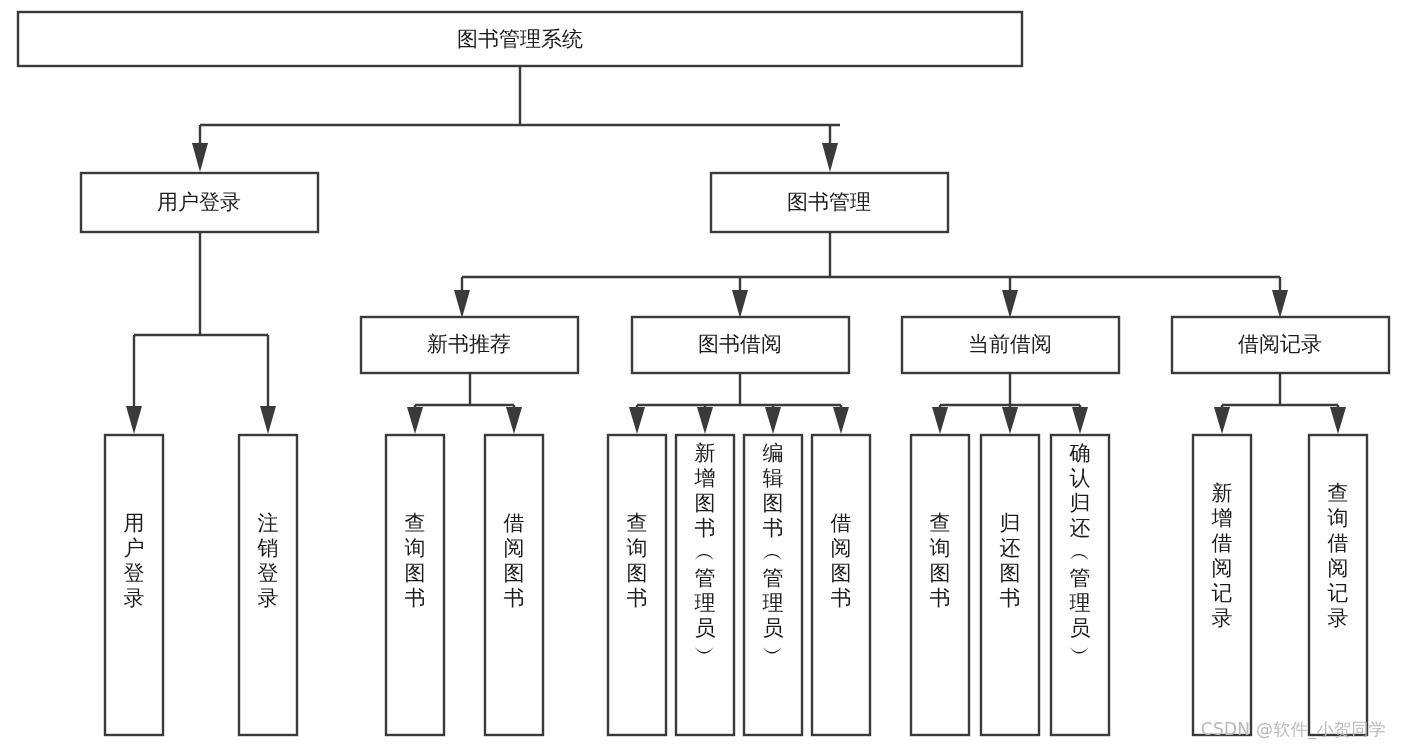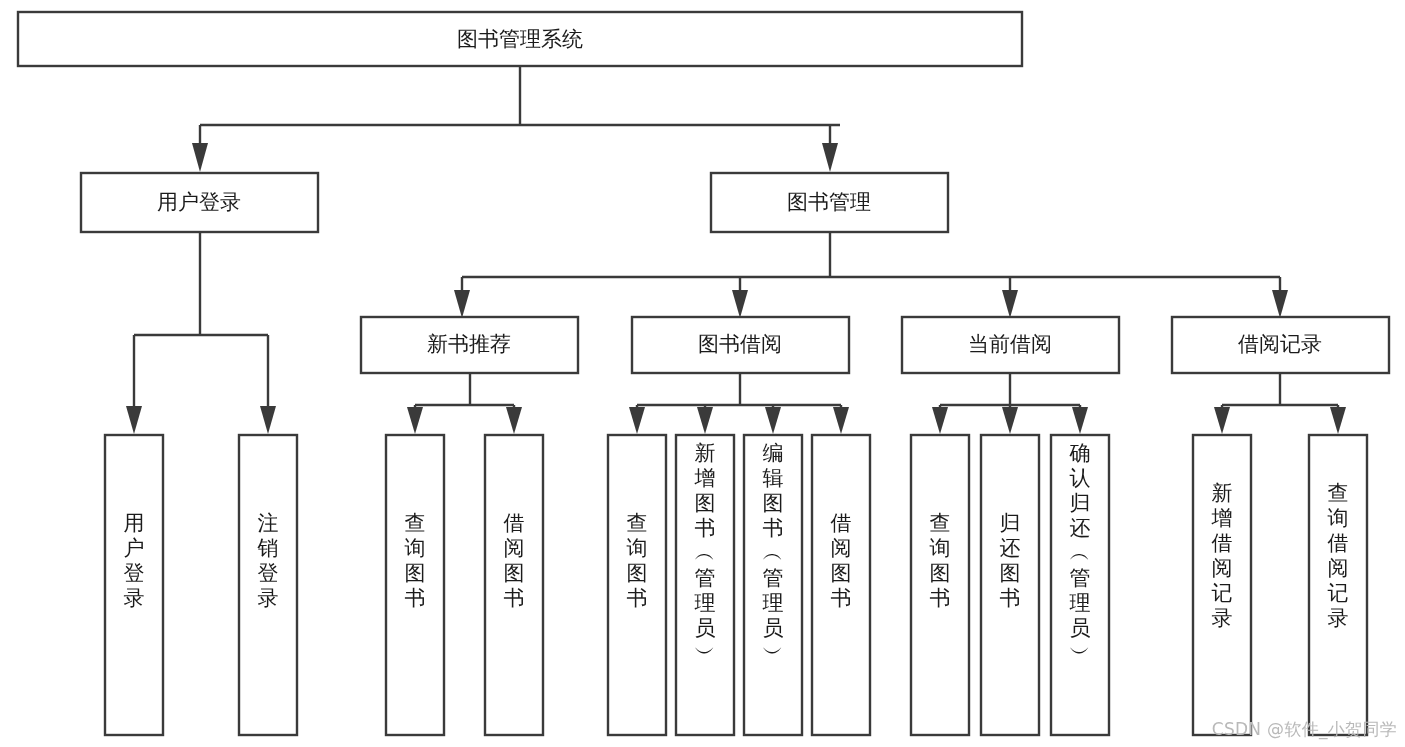--- a/index.html
+++ b/index.html
@@ -47,21 +47,21 @@
     dominant-baseline: middle;
   }
   .node-label-v {
     font-family: "DejaVu Sans", "Liberation Sans", sans-serif;
     font-size: 21px;
     fill: #1b1b1b;
     text-anchor: middle;
   }
   .watermark {
     position: absolute;
-    right: 8px;
+    right: 19px;
     bottom: 6px;
     font-family: "DejaVu Sans", "Liberation Sans", sans-serif;
     font-size: 17px;
     color: #b9b9b9;
     letter-spacing: 0.3px;
     white-space: nowrap;
     user-select: none;
   }
 </style>
 </head>

